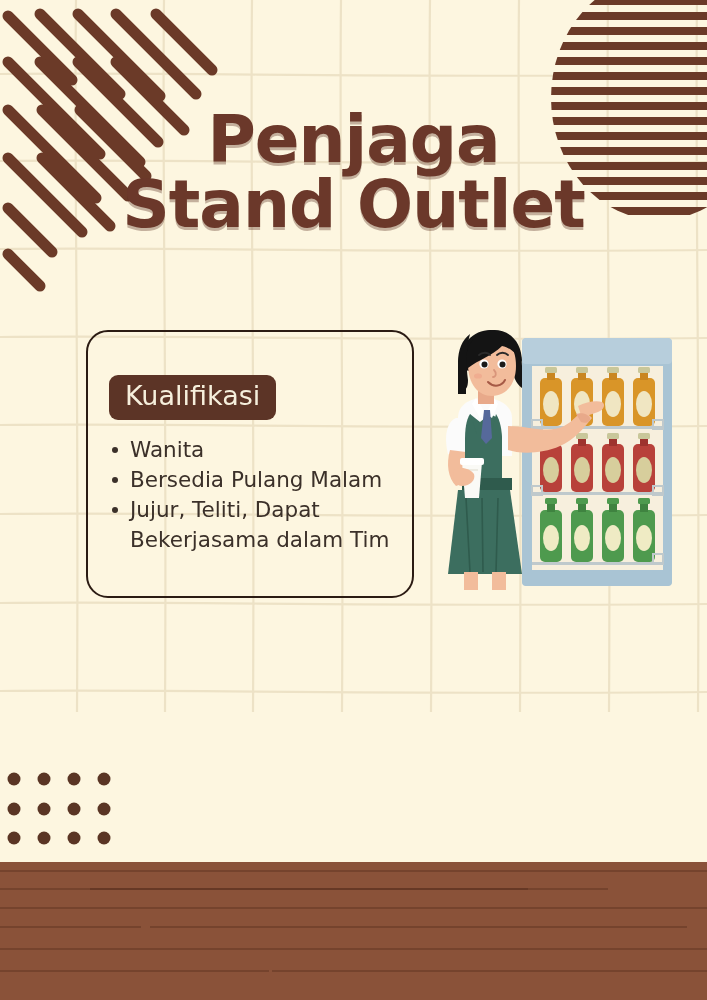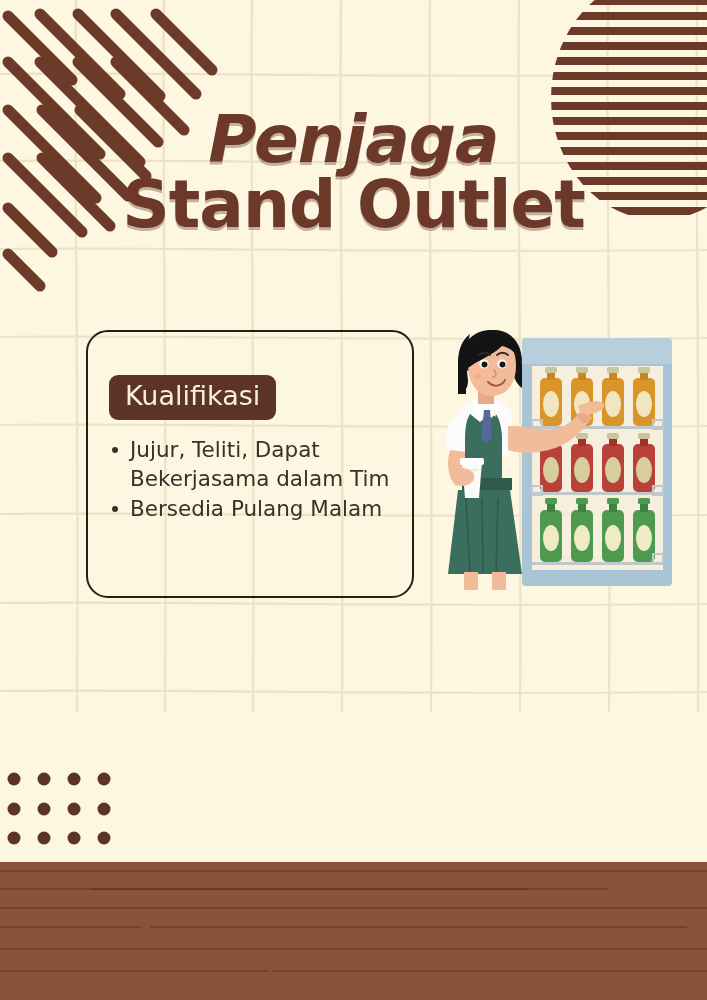--- a/index.html
+++ b/index.html
@@ -47,21 +47,21 @@
     width:707px;
     text-align:center;
     color:#6B382A;
     font-family:"DejaVu Sans", sans-serif;
     font-weight:bold;
     font-size:66px;
     line-height:0.98;
     letter-spacing:-1px;
     text-shadow:0 3px 0 rgba(90,45,32,0.35);
   }
-  .headline .l1 { display:block;font-style:italic; }
+  .headline .l1 { display:block; }
   .headline .l2 { display:block; }
 
   
   .qual-card {
     position:absolute;
     left:86px; top:330px;
     width:328px; height:268px;
     border:2.5px solid #2B1B13;
     border-radius:22px;
     background:transparent;
@@ -222,25 +222,28 @@
 
   <div class="headline">
     <span class="l1">Penjaga</span>
     <span class="l2">Stand Outlet</span>
   </div>
 
   <div class="qual-card">
     <div class="qual-badge">Kualifikasi</div>
     <ul class="qual-list">
       <li>
-        <span>Jujur, Teliti, Dapat</span>
-        <span class="cont">Bekerjasama dalam Tim</span>
+        <span>Wanita</span>
       </li>
       <li>
         <span>Bersedia Pulang Malam</span>
+      </li>
+      <li>
+        <span>Jujur, Teliti, Dapat</span>
+        <span class="cont">Bekerjasama dalam Tim</span>
       </li>
     </ul>
   </div>
 
   <div class="illus">
     <svg width="252" height="290" viewBox="0 0 252 290" xmlns="http://www.w3.org/2000/svg">
 
       <rect x="86" y="16" width="150" height="248" rx="5" fill="#A9C4D4"></rect>
 
       <rect x="86" y="16" width="150" height="26" rx="4" fill="#B7CEDC"></rect>

